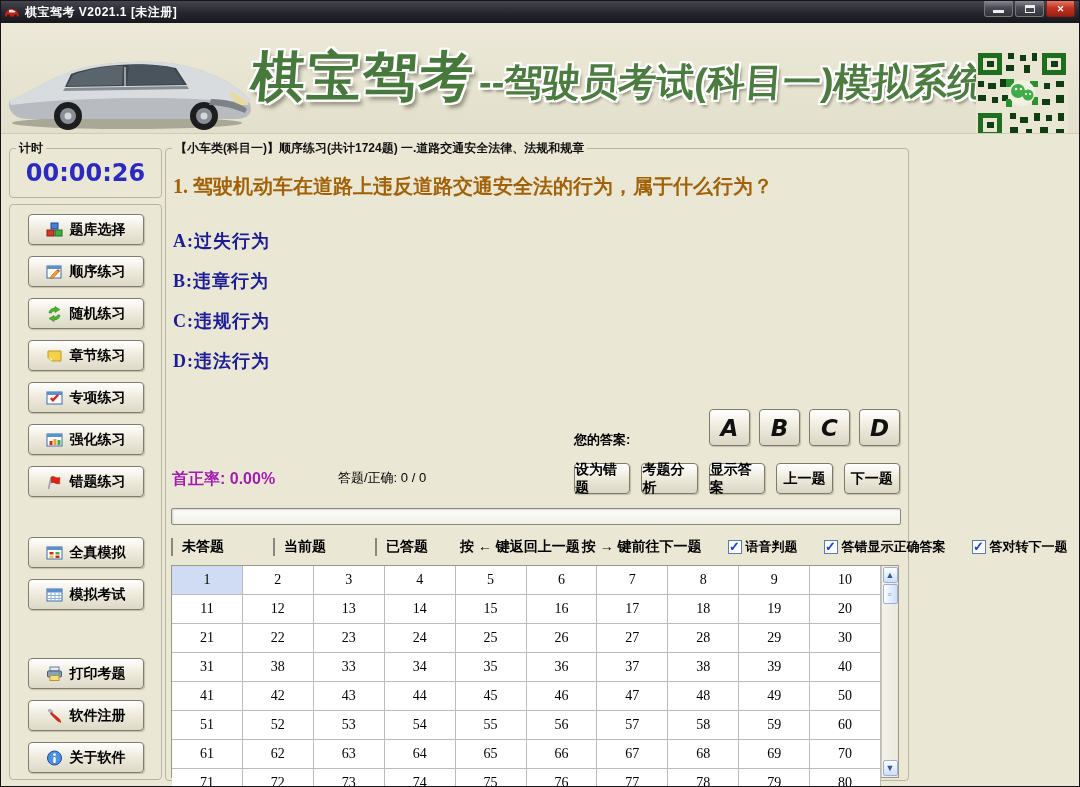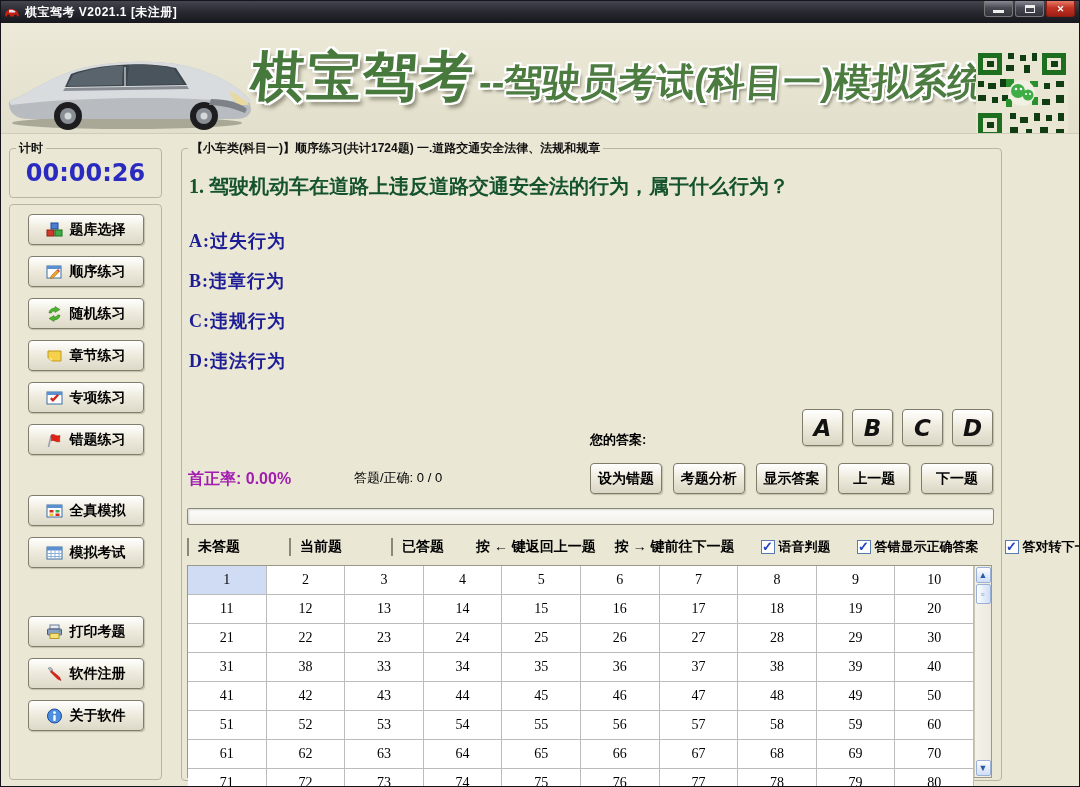--- a/index.html
+++ b/index.html
@@ -40,24 +40,24 @@
   .menu-box { position:absolute; left:8px; top:203px; width:153px; height:576px; }
   .menu-col { display:flex; flex-direction:column; align-items:center; gap:11px; padding-top:9px; }
   .side-btn { width:116px; height:31px; display:flex; align-items:center; justify-content:center; gap:7px;
     border:1px solid #807d6c; border-radius:4px; cursor:pointer;
     background:linear-gradient(#ffffff,#efecdf 45%,#dcd9c8);
     box-shadow:inset 0 1px 0 #fff, 1px 1px 1px rgba(120,115,90,.35); }
   .side-btn span.lbl { font-size:14px; font-weight:bold; color:#000; }
   .spacer-s { height:18px; } .spacer-m { height:26px; }
 
   
-  .main-box { position:absolute; left:180px; top:139px; width:821px; height:641px; }
+  .main-box { position:absolute; left:164px; top:139px; width:744px; height:641px; }
   .main-inner { position:relative; width:100%; height:100%; }
   .question { position:absolute; left:7px; top:16px; font-family:"Liberation Serif", serif;
-    font-size:20px; font-weight:bold; color:#14532d; }
+    font-size:20px; font-weight:bold; color:#a16207; }
   .option { position:absolute; left:7px; font-family:"Liberation Serif", serif; font-size:18px; font-weight:bold; color:#1c1c96; letter-spacing:1px; }
   .opt-a{top:72px;} .opt-b{top:112px;} .opt-c{top:152px;} .opt-d{top:192px;}
   .your-answer { position:absolute; left:408px; top:274px; font-size:13px; font-weight:bold; color:#000; }
   .abcd-row { position:absolute; right:8px; top:252px; display:flex; gap:9px; }
   .abcd-btn { width:41px; height:37px; border:1px solid #7e7b6a; border-radius:4px; cursor:pointer;
     background:linear-gradient(#ffffff,#efecdf 45%,#d9d6c5);
     box-shadow:inset 0 1px 0 #fff, 1px 1px 1px rgba(120,115,90,.35);
     font-size:23px; font-weight:bold; color:#111; font-family:"DejaVu Sans", sans-serif;
     display:flex; align-items:center; justify-content:center; font-style:italic; }
   .stats-first { position:absolute; left:6px; top:312px; font-size:16px; font-weight:bold; color:#a21caf; }
@@ -68,21 +68,21 @@
     box-shadow:inset 0 1px 0 #fff, 1px 1px 1px rgba(120,115,90,.35);
     font-size:14px; font-weight:bold; color:#000; display:flex; align-items:center; justify-content:center; }
   .progress { position:absolute; left:5px; right:7px; top:351px; height:17px;
     border:1px solid #8a887a; border-radius:2px; background:linear-gradient(#fdfdfb,#f1f0e8); box-shadow:inset 1px 1px 2px rgba(0,0,0,.15); }
   .progress-fill { height:100%; width:0%; background:#3a6ea5; }
 
   .legend-row { position:absolute; left:5px; right:5px; top:380px; height:20px; display:flex; align-items:center; font-size:14px; font-weight:bold; color:#000; white-space:nowrap; }
   .swatch { width:46px; height:18px; border:1px solid #8a887a; margin-right:9px; }
   .sw-white{background:#fff;} .sw-blue{background:#ccd9f1; margin-left:49px;} .sw-yellow{background:#f6f2ae; margin-left:49px;}
   .hint { margin-left:32px; }
-  .hint2 { margin-left:19px; }
+  .hint2 { margin-left:2px; }
   .cb-group { display:flex; align-items:center; margin-left:26px; cursor:pointer; }
   .checkbox { width:14px; height:14px; border:1px solid #5a7bae; background:#fff; color:#2040c8;
     font-size:13px; font-weight:bold; line-height:12px; text-align:center; margin-right:4px; }
   .cb-label { font-size:13px; font-weight:bold; }
 
   .grid-zone { position:absolute; left:5px; right:9px; top:408px; bottom:2px; display:flex;
     border:1px solid #9a9889; background:#fff; }
   .qgrid { flex:1; display:grid; grid-template-columns:repeat(10,1fr); grid-auto-rows:29px; }
   .gcell { border-right:1px solid #bcbcbc; border-bottom:1px solid #bcbcbc; background:#fff;
     display:flex; align-items:center; justify-content:center;
@@ -245,20 +245,30 @@
         </svg>
         <span class="lbl">章节练习</span>
       </div>
       <div class="side-btn">
         <svg width="17" height="16" viewBox="0 0 17 16">
           <rect x="1" y="2" width="15" height="12" fill="#fff" stroke="#3a6ea5"></rect>
             <rect x="1" y="2" width="15" height="3" fill="#5a8fd0"></rect>
           <path d="M4,9 L7,12 L13,5.5 L11.2,4 L7,8.5 L5.6,7.3 Z" fill="#d42a1a"></path>
         </svg>
         <span class="lbl">专项练习</span>
+      </div>
+      <div class="side-btn">
+        <svg width="17" height="16" viewBox="0 0 17 16">
+          <rect x="1" y="2" width="15" height="12" fill="#fff" stroke="#3a6ea5"></rect>
+            <rect x="1" y="2" width="15" height="3" fill="#5a8fd0"></rect>
+          <rect x="3.5" y="9" width="3" height="4" fill="#d42a1a"></rect>
+            <rect x="7.5" y="7" width="3" height="6" fill="#f0a030"></rect>
+            <rect x="11.5" y="8" width="3" height="5" fill="#3fae46"></rect>
+        </svg>
+        <span class="lbl">强化练习</span>
       </div>
       <div class="side-btn">
         <svg width="17" height="16" viewBox="0 0 17 16">
           <line x1="5" y1="4" x2="2.5" y2="15" stroke="#9aa0b5" stroke-width="1.6"></line>
           <path d="M5,3 C8,1 10,5 14,3.5 C14,6 13,8 14,9.5 C10,11 8,7 5.5,9 Z" fill="#e02214" stroke="#9e1208" stroke-width=".5"></path>
         </svg>
         <span class="lbl">错题练习</span>
       </div>
       <div class="spacer-s"></div>
       <div class="side-btn">

